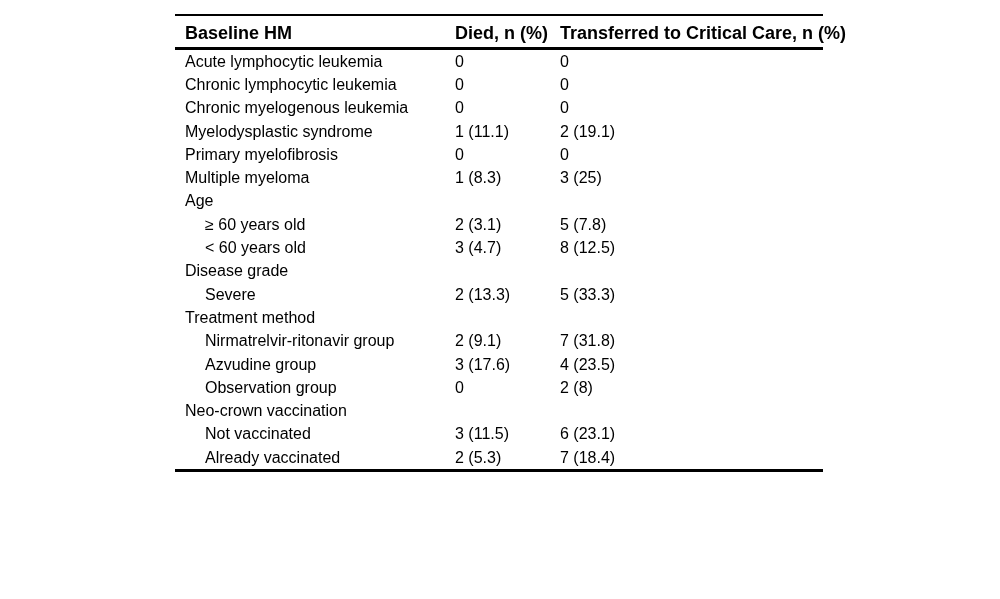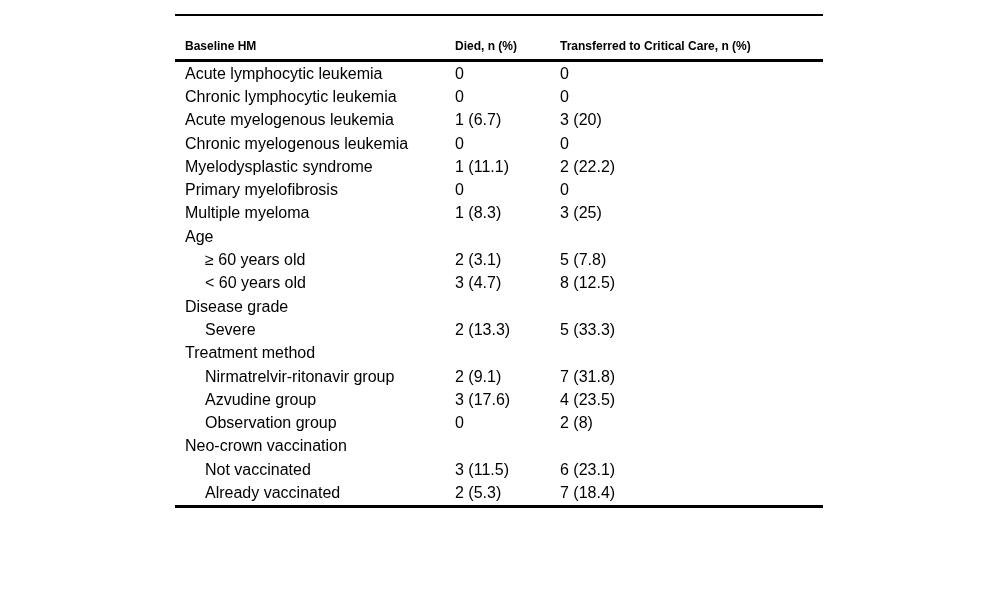--- a/index.html
+++ b/index.html
@@ -25,24 +25,24 @@
     table-layout: fixed;
     border-bottom: 3px solid #000000;
   }
   col.c1 { width: 270px; }
   col.c2 { width: 105px; }
   col.c3 { width: 273px; }
   thead th {
     border-top: 2px solid #000000;
     border-bottom: 3px solid #000000;
     text-align: left;
-    font-size: 12px;
+    font-size: 18px;
     font-weight: bold;
     height: 27px;
-    padding: 16px 0 0 10px;
+    padding: 4px 0 0 10px;
     vertical-align: middle;
     white-space: nowrap;
     overflow: visible;
   }
   tbody td {
     font-size: 16px;
     font-weight: normal;
     height: 23.3px;
     padding: 0 0 0 10px;
     vertical-align: middle;
@@ -76,33 +76,28 @@
           <td>Acute lymphocytic leukemia</td>
           <td>0</td>
           <td>0</td>
         </tr>
         <tr>
           <td>Chronic lymphocytic leukemia</td>
           <td>0</td>
           <td>0</td>
         </tr>
         <tr>
-          <td>Acute myelogenous leukemia</td>
-          <td>1 (6.7)</td>
-          <td>3 (20)</td>
-        </tr>
-        <tr>
           <td>Chronic myelogenous leukemia</td>
           <td>0</td>
           <td>0</td>
         </tr>
         <tr>
           <td>Myelodysplastic syndrome</td>
           <td>1 (11.1)</td>
-          <td>2 (22.2)</td>
+          <td>2 (19.1)</td>
         </tr>
         <tr>
           <td>Primary myelofibrosis</td>
           <td>0</td>
           <td>0</td>
         </tr>
         <tr>
           <td>Multiple myeloma</td>
           <td>1 (8.3)</td>
           <td>3 (25)</td>

